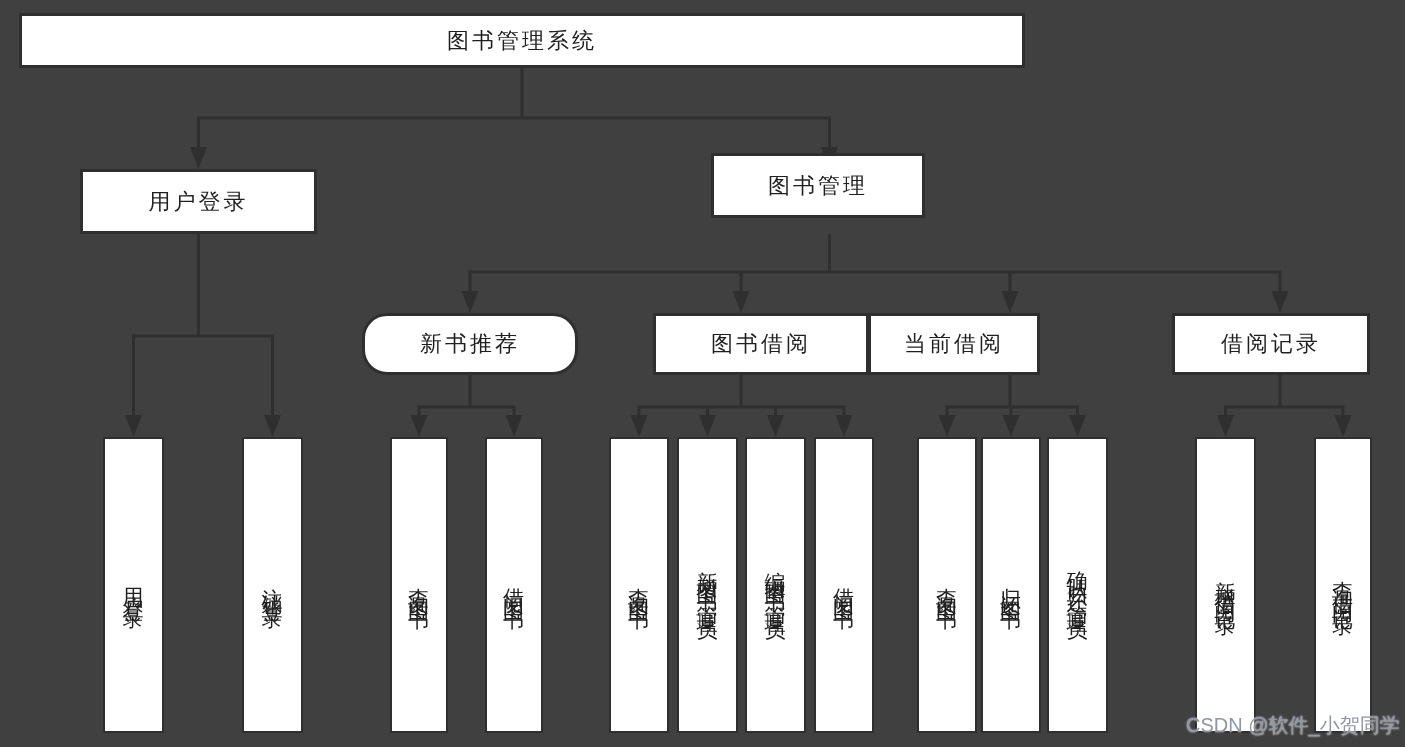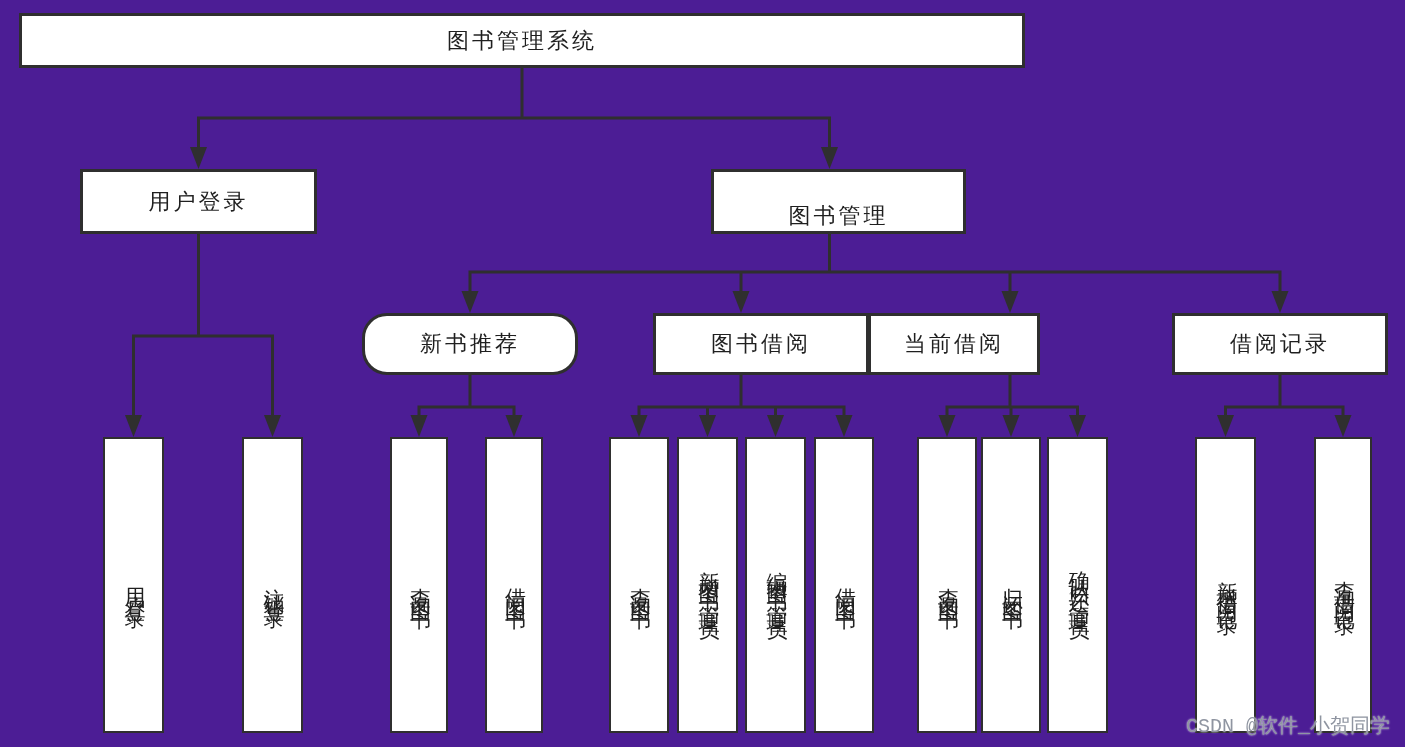--- a/index.html
+++ b/index.html
@@ -4,23 +4,23 @@
 <style>
   html, body {
     margin: 0;
     padding: 0;
     background: #ffffff;
   }
   .stage {
     position: relative;
     width: 1405px;
     height: 747px;
-    background: #4c1d95;
+    background: #404040;
     overflow: hidden;
-    font-family: Liberation Mono, monospace;
+    font-family: Liberation Sans, sans-serif;
   }
   .connectors {
     position: absolute;
     left: 0;
     top: 0;
     z-index: 1;
     pointer-events: none;
   }
   .hbox {
     position: absolute;
@@ -55,25 +55,25 @@
     text-orientation: mixed;
     font-size: 21px;
     letter-spacing: 7px;
     line-height: 1;
     color: #1f1f1f;
     white-space: nowrap;
   }
   
   #box-root { left: 19px;  top: 13px;  width: 1006px; height: 55px; }
   #box-l2-0 { left: 80px;  top: 169px; width: 237px;  height: 65px; }
-  #box-l2-1 { left: 711px; top: 169px; width: 255px;  height: 65px; align-items: flex-end; }
+  #box-l2-1 { left: 711px; top: 153px; width: 214px;  height: 65px; }
   #box-l3-0 { left: 362px;  top: 313px; width: 216px; height: 62px; border-radius: 25px; }
   #box-l3-1 { left: 633px;  top: 313px; width: 216px; height: 62px; margin-left: 20px; }
   #box-l3-2 { left: 868px;  top: 313px; width: 172px; height: 62px; }
-  #box-l3-3 { left: 1172px; top: 313px; width: 216px; height: 62px; }
+  #box-l3-3 { left: 1172px; top: 313px; width: 198px; height: 62px; }
   #leaf-a1 { left: 103px;  width: 61px; }
   #leaf-a2 { left: 242px;  width: 61px; }
   #leaf-b1 { left: 390px;  width: 58px; }
   #leaf-b2 { left: 485px;  width: 58px; }
   #leaf-c1 { left: 609px;  width: 60px; }
   #leaf-c2 { left: 677px;  width: 61px; }
   #leaf-c3 { left: 745px;  width: 61px; }
   #leaf-c4 { left: 814px;  width: 60px; }
   #leaf-d1 { left: 917px;  width: 60px; }
   #leaf-d2 { left: 981px;  width: 60px; }

